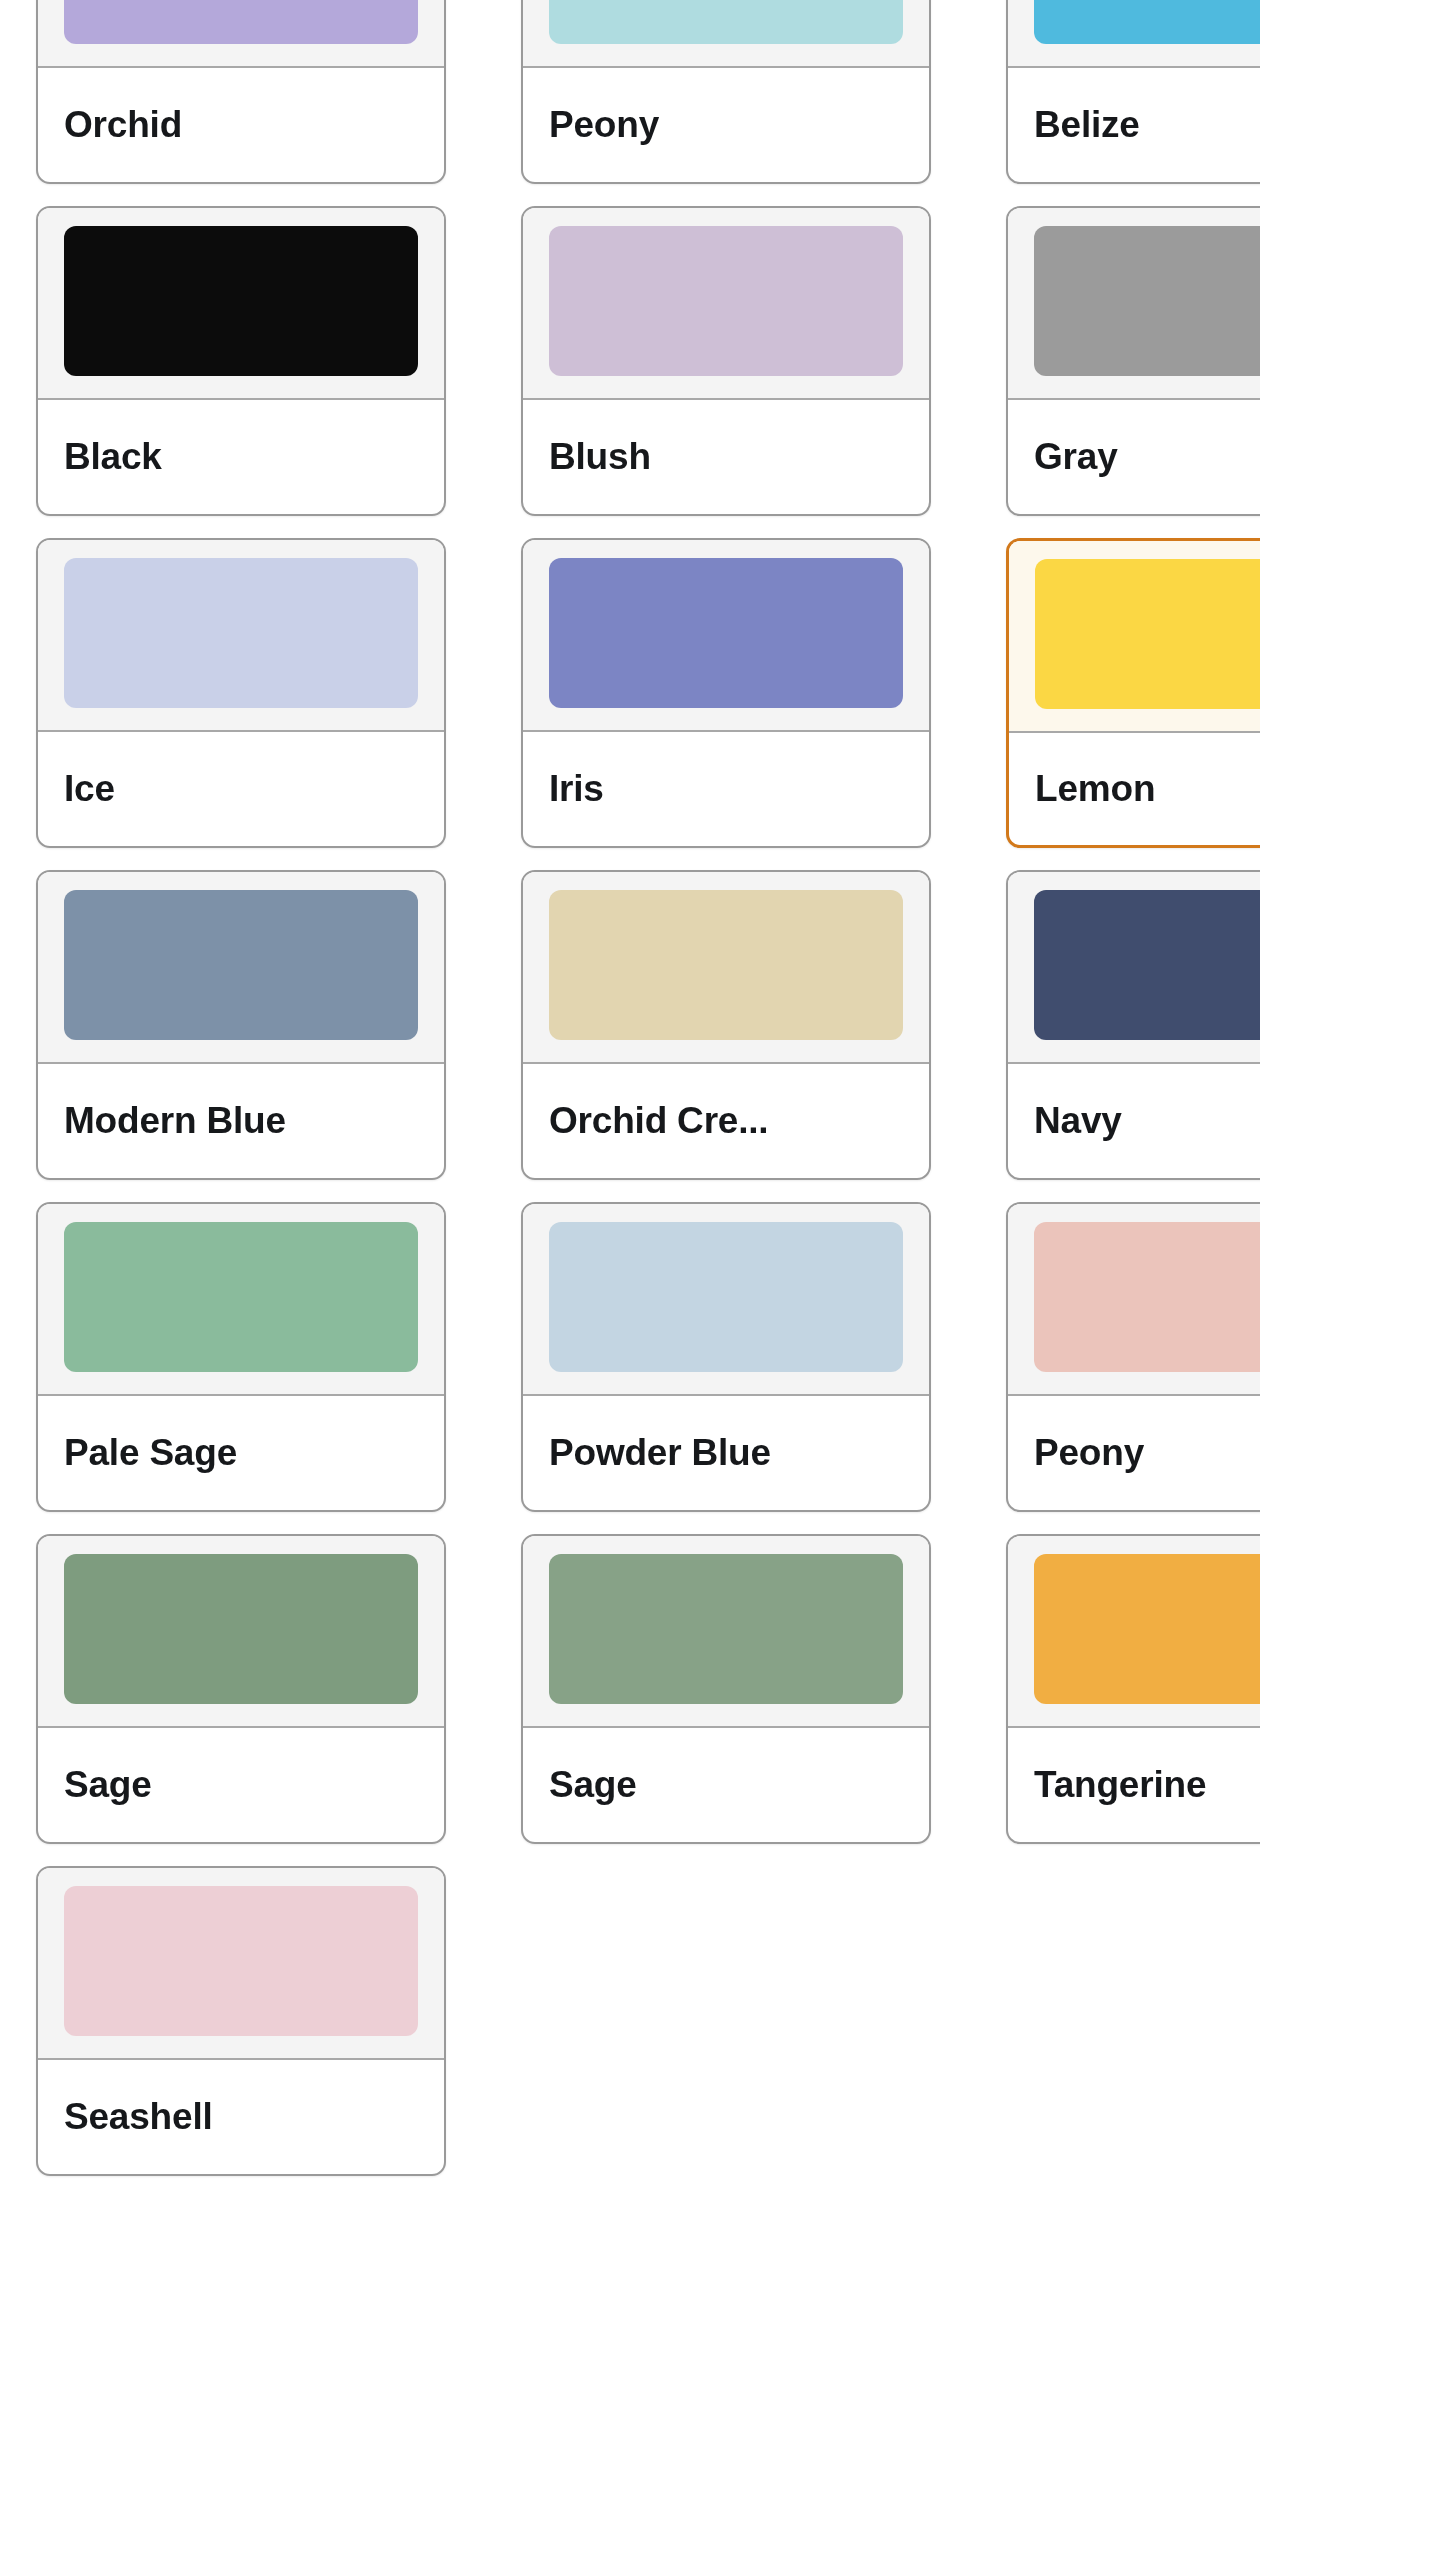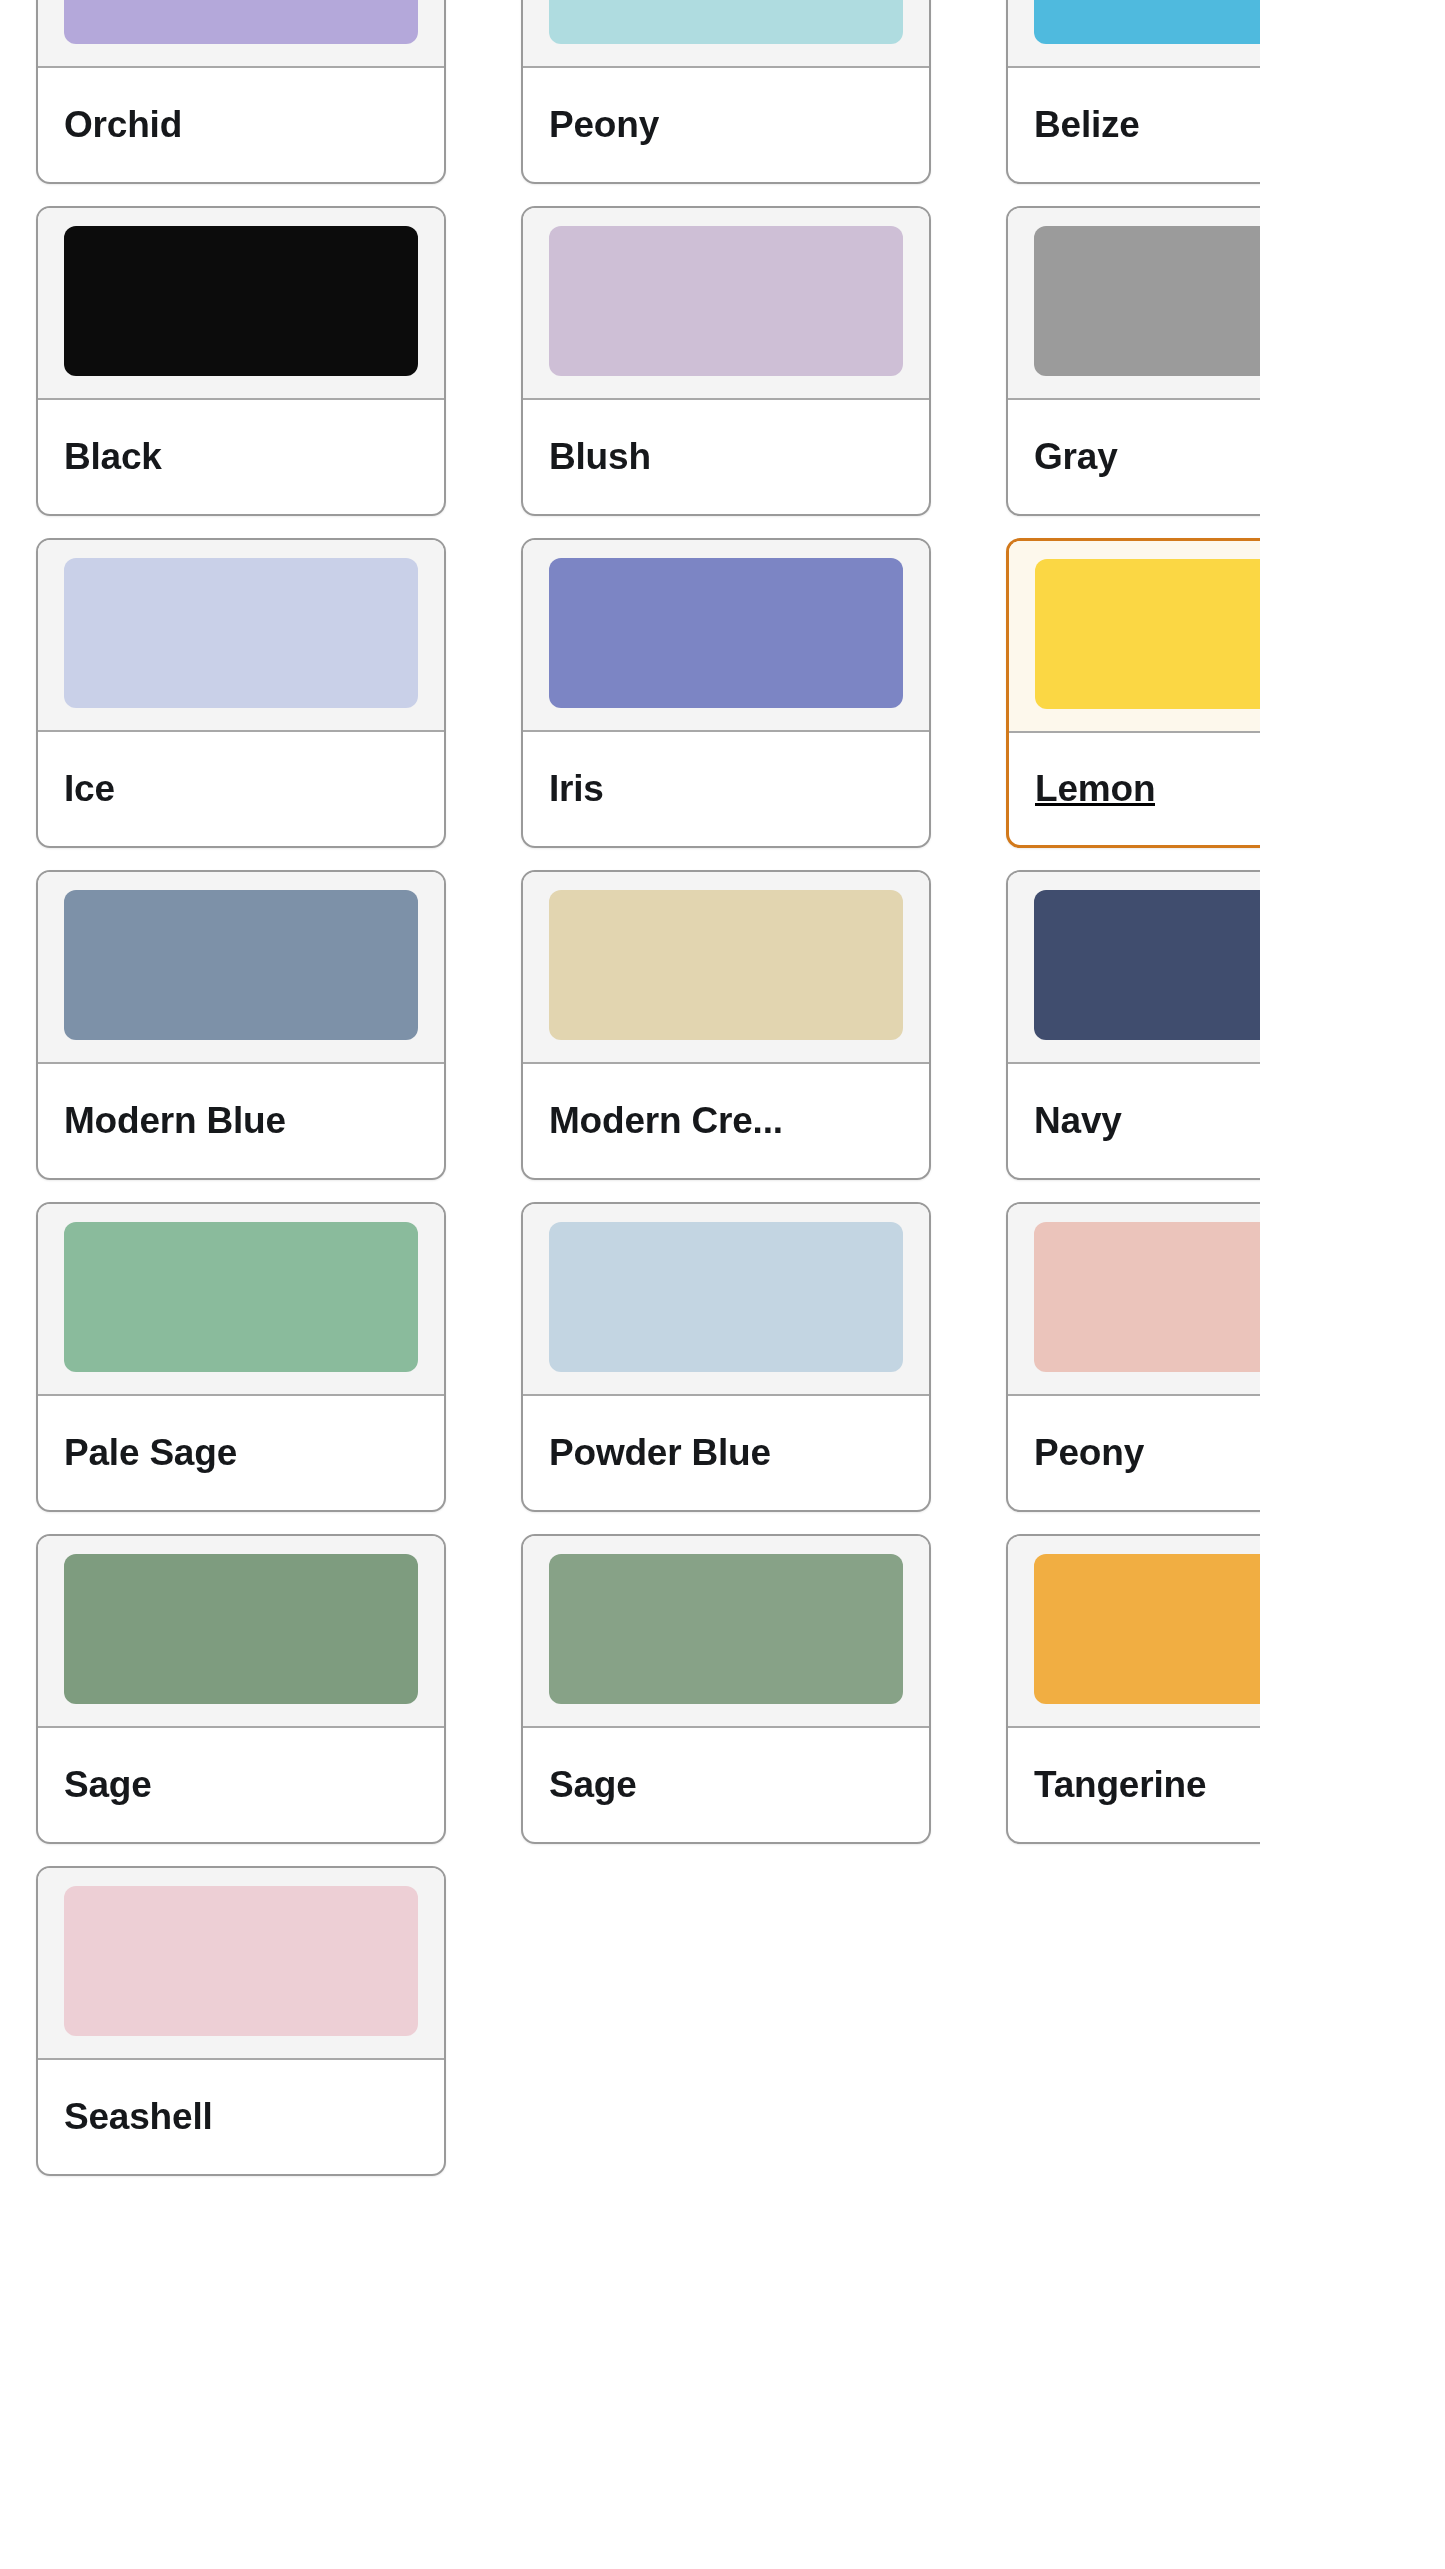--- a/index.html
+++ b/index.html
@@ -39,21 +39,20 @@
     overflow: hidden;
     height: 310px;
     display: flex;
     flex-direction: column;
     box-shadow: 0 1px 2px rgba(0,0,0,0.08);
   }
 
   .swatch-card.is-selected {
     border-color: #d2791b;
     border-width: 3px;
-    text-decoration: underline;
   }
 
   .swatch-area {
     flex: 0 0 192px;
     background: #f4f4f4;
     border-bottom: 2px solid #a8a8a8;
     padding: 18px 26px 22px 26px;
     box-sizing: border-box;
     display: flex;
     align-items: stretch;
@@ -171,21 +170,21 @@
         </div>
         <div class="swatch-label-area">
           <span class="swatch-label">Modern Blue</span>
         </div>
       </div>
       <div class="swatch-card">
         <div class="swatch-area">
           <div class="swatch-chip" style="background: rgb(226, 213, 176);"></div>
         </div>
         <div class="swatch-label-area">
-          <span class="swatch-label">Modern Cre...</span>
+          <span class="swatch-label">Orchid Cre...</span>
         </div>
       </div>
       <div class="swatch-card">
         <div class="swatch-area">
           <div class="swatch-chip" style="background: rgb(64, 77, 110);"></div>
         </div>
         <div class="swatch-label-area">
           <span class="swatch-label">Navy</span>
         </div>
       </div>

